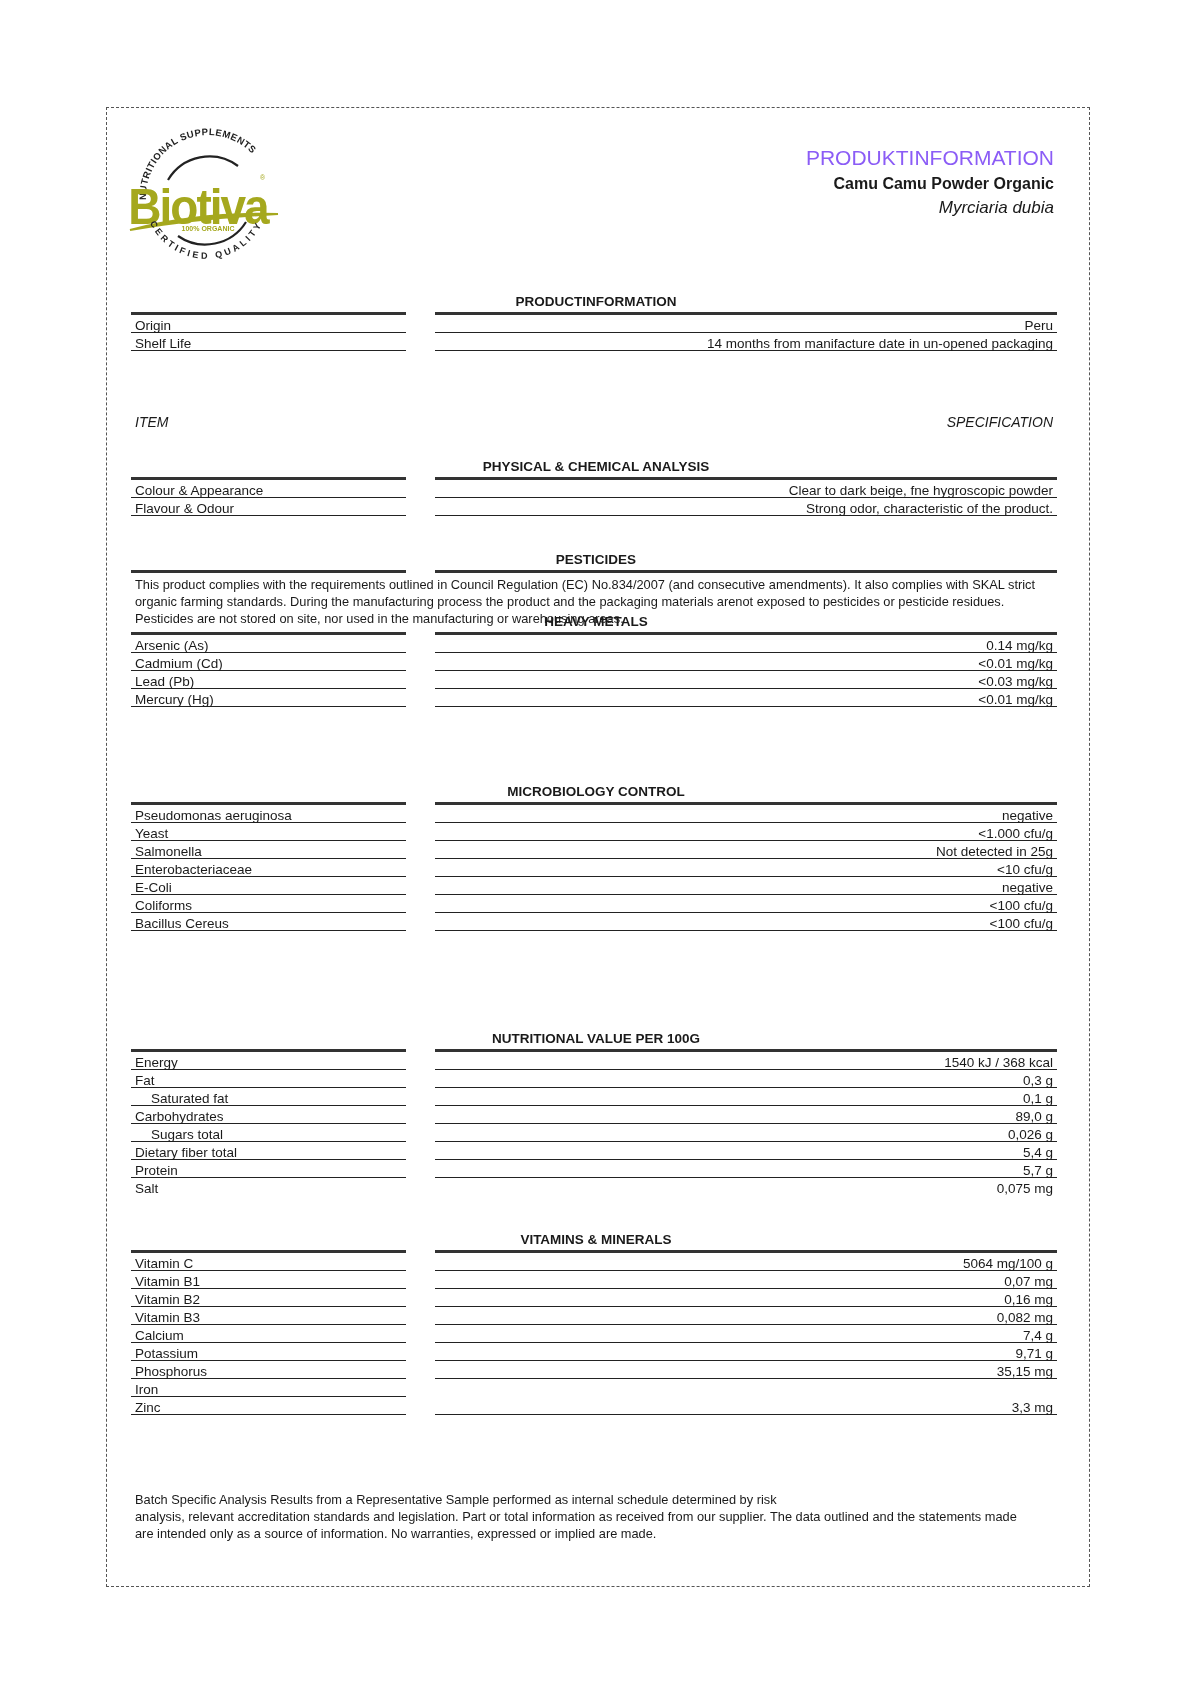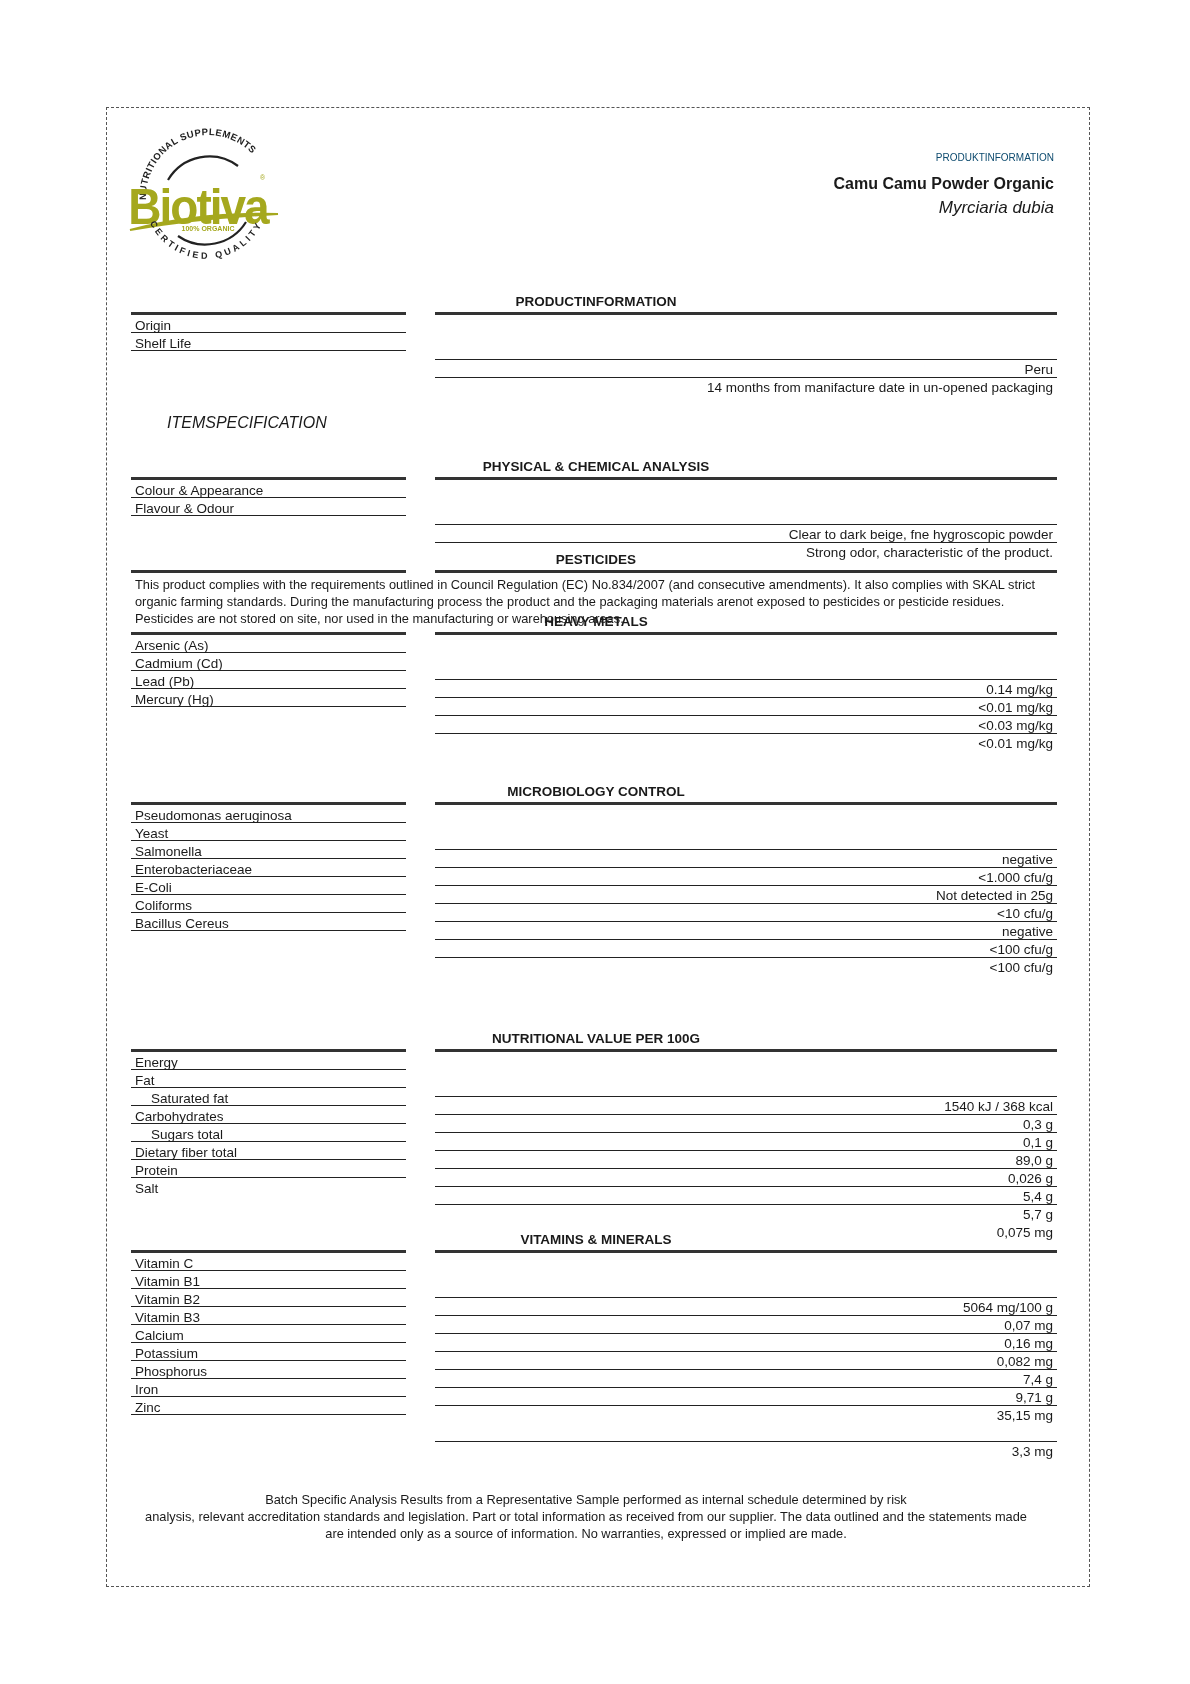--- a/index.html
+++ b/index.html
@@ -1,33 +1,33 @@
 <!DOCTYPE html>
 <html><head>
 <meta charset="utf-8">
 <style>
   html, body { margin: 0; padding: 0; background: #ffffff; }
   body { width: 1190px; height: 1684px; position: relative; font-family: "Liberation Sans", sans-serif; color: #1a1a1a; }
   .frame { position: absolute; left: 106px; top: 107px; width: 984px; height: 1480px; border: 1px dashed #555; box-sizing: border-box; }
   .logo { position: absolute; left: 128px; top: 118px; width: 160px; height: 150px; }
   .hdr { position: absolute; right: 136px; top: 148px; text-align: right; }
-  .hdr .t1 { font-size: 10px; color: #0c4a6e; line-height: 20px; }
+  .hdr .t1 { font-size: 21px; color: #8b5cf6; line-height: 20px; }
   .hdr .t2 { font-size: 16px; font-weight: bold; margin-top: 6px; line-height: 20px; }
   .hdr .t3 { font-size: 17px; font-style: italic; margin-top: 6px; line-height: 16px; }
   .content { position: absolute; left: 131px; width: 926px; }
   .sec-title { font-size: 13.5px; font-weight: bold; height: 20px; line-height: 20px; padding-left: 4px; text-align: center; }
   .rules { display: flex; justify-content: space-between; }
   .rules .l { width: 275px; border-top: 3px solid #333; }
   .rules .r { width: 622px; border-top: 3px solid #333; }
   .row { display: flex; justify-content: space-between; height: 18px; }
   .row .k { width: 275px; border-bottom: 1.2px solid #222; font-size: 13.5px; line-height: 21px; padding-left: 4px; box-sizing: border-box; }
   .row .k.indent { padding-left: 20px; }
-  .row .v { width: 622px; border-bottom: 1.2px solid #222; font-size: 13.5px; line-height: 21px; text-align: right; padding-right: 4px; box-sizing: border-box; margin-top: 44px; }
+  .row .v { width: 622px; border-bottom: 1.2px solid #222; font-size: 13.5px; line-height: 21px; text-align: right; padding-right: 4px; box-sizing: border-box; }
   .row.last-noline .k, .row.last-noline .v { border-bottom: none; }
-  .iv { display: flex; justify-content: flex-start; font-style: italic; font-size: 16px; padding: 0 4px; margin-left: 32px; }
+  .iv { display: flex; justify-content: space-between; font-style: italic; font-size: 14px; padding: 0 4px; }
   .para { font-size: 12.8px; line-height: 17px; padding-left: 4px; padding-right: 20px; }
 </style>
 </head>
 <body>
 
 <div class="frame"></div>
 
 <div class="logo">
   <svg width="160" height="150" viewBox="0 0 160 150">
     <defs>
@@ -251,16 +251,16 @@
       <div class="row">
         <div class="k">Iron</div>
       </div>
       <div class="row">
         <div class="k">Zinc</div>
         <div class="v">3,3 mg</div>
       </div>
     </div>
 </div>
 
-<div class="content" style="top:1491px;text-align:center;">
+<div class="content" style="top:1491px;">
   <div class="para">Batch Specific Analysis Results from a Representative Sample performed as internal schedule determined by risk</div>
   <div class="para">analysis, relevant accreditation standards and legislation. Part or total information as received from our supplier. The data outlined and the statements made are intended only as a source of information. No warranties, expressed or implied are made.</div>
 </div>
 
 </body></html>

